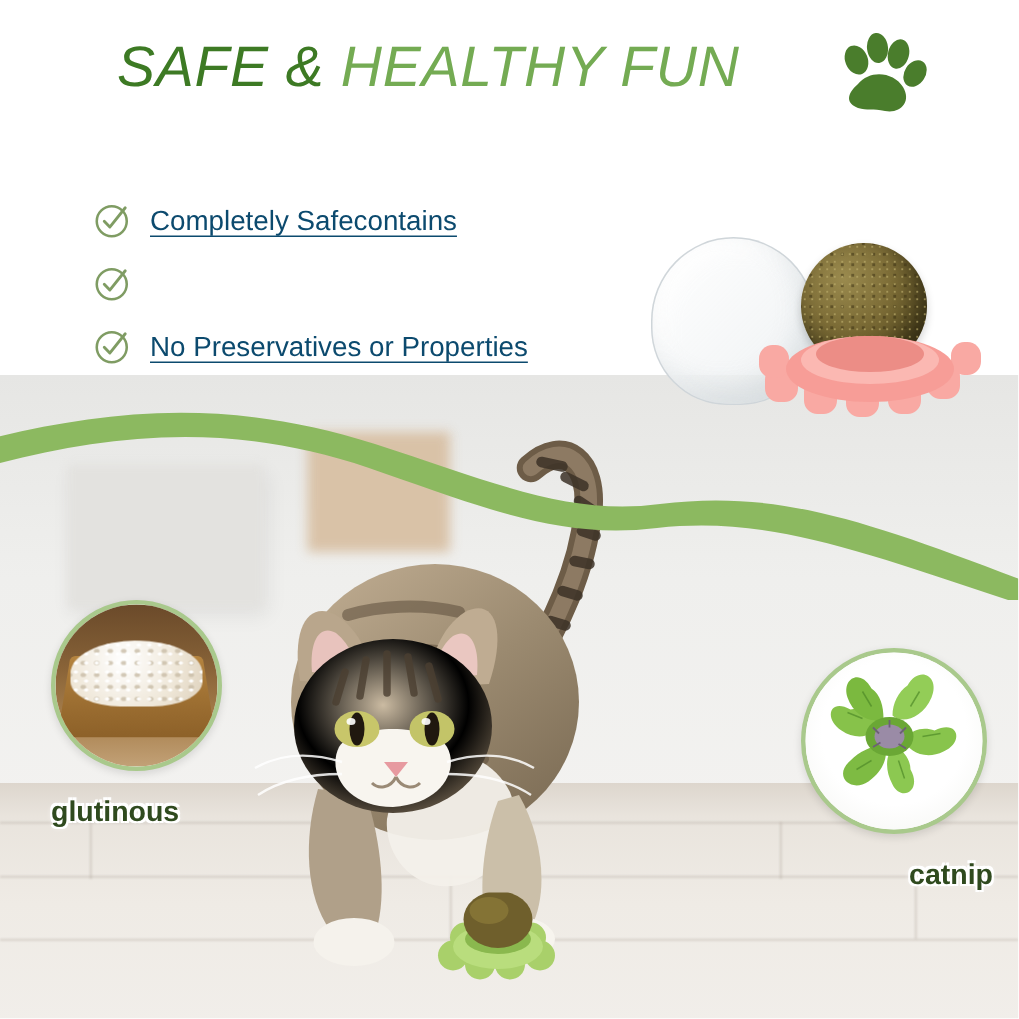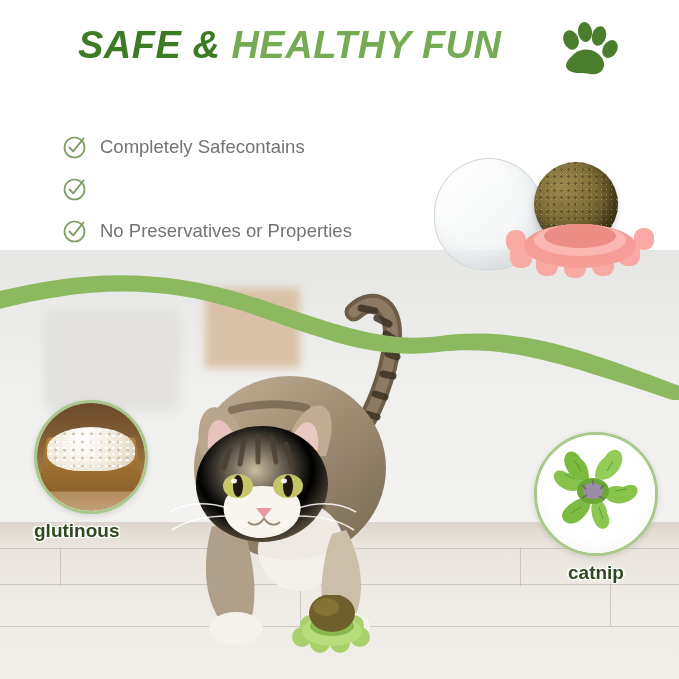--- a/index.html
+++ b/index.html
@@ -91,21 +91,21 @@
     left: 0; top: 0;
     width: 679px; height: 400px;
     pointer-events: none;
   }
 
   
   .heading {
     position: absolute;
     left: 78px; top: 26px;
     font-size: 38px;
-    font-weight: 700;
+    font-weight: 400;
     font-style: italic;
     letter-spacing: .5px;
     white-space: nowrap;
     line-height: 1;
   }
   .heading .dark { color: #3d7a24; }
   .heading .light { color: #74ab53; }
 
   .paw {
     position: absolute;
@@ -125,21 +125,22 @@
     height: 42px;
   }
   .bullet-icon {
     width: 26px;
     height: 26px;
     flex: 0 0 26px;
     margin-right: 12px;
   }
   .bullet-text {
     font-size: 18.5px;
-    color: #737373;
+    color: #0c4a6e;
+    text-decoration: underline;
     text-underline-offset: 4px;
     text-decoration-thickness: 1px;
     white-space: nowrap;
   }
 
   
   .product {
     position: absolute;
     left: 430px; top: 150px;
     width: 245px; height: 150px;
@@ -184,38 +185,38 @@
   .ingredient { position: absolute; }
   .ing-circle {
     border-radius: 50%;
     border: 3px solid #a9c98c;
     overflow: hidden;
     position: relative;
     background: #fff;
     box-shadow: 0 2px 6px rgba(0,0,0,.12);
   }
   .ing-label {
-    margin-top: 7px;
+    margin-top: 18px;
     font-size: 19px;
     font-weight: 700;
     color: #2f4a1e;
     line-height: 1.06;
     text-shadow:
       -1.4px -1.4px 0 #fff, 1.4px -1.4px 0 #fff,
       -1.4px 1.4px 0 #fff, 1.4px 1.4px 0 #fff,
       0 0 4px rgba(255,255,255,.95);
   }
 
   #ing-rice { left: 32px; top: 400px; width: 150px; }
   #ing-rice .ing-circle { width: 108px; height: 108px; margin-left: 2px; }
   #ing-rice .ing-label { text-align: left; padding-left: 2px; }
 
   #ing-catnip { left: 530px; top: 432px; width: 132px; }
   #ing-catnip .ing-circle { width: 118px; height: 118px; margin: 0 auto; }
-  #ing-catnip .ing-label { text-align: center; }
+  #ing-catnip .ing-label { text-align: right; }
 
   
   .rice-bg {
     position: absolute; inset: 0;
     background: linear-gradient(#6b4a2a 0%, #7d5a33 26%, #8a6438 40%, #a8804d 72%, #c2a177 100%);
   }
   .rice-tray {
     position: absolute;
     left: 6px; top: 30px;
     width: 96px; height: 58px;

